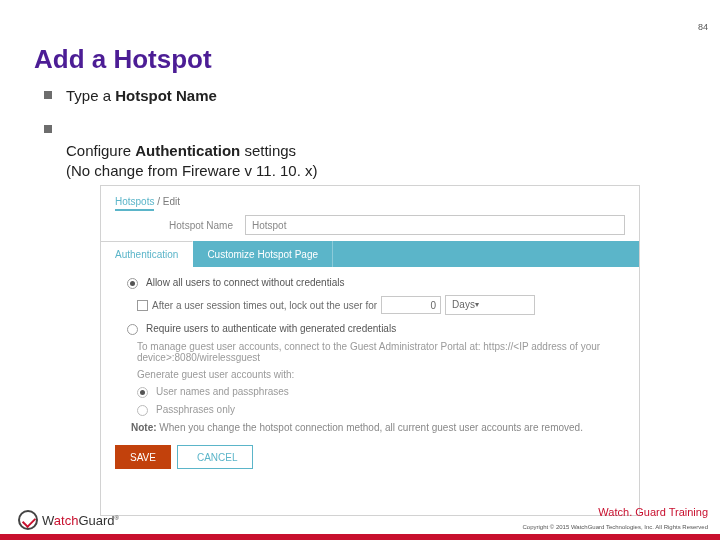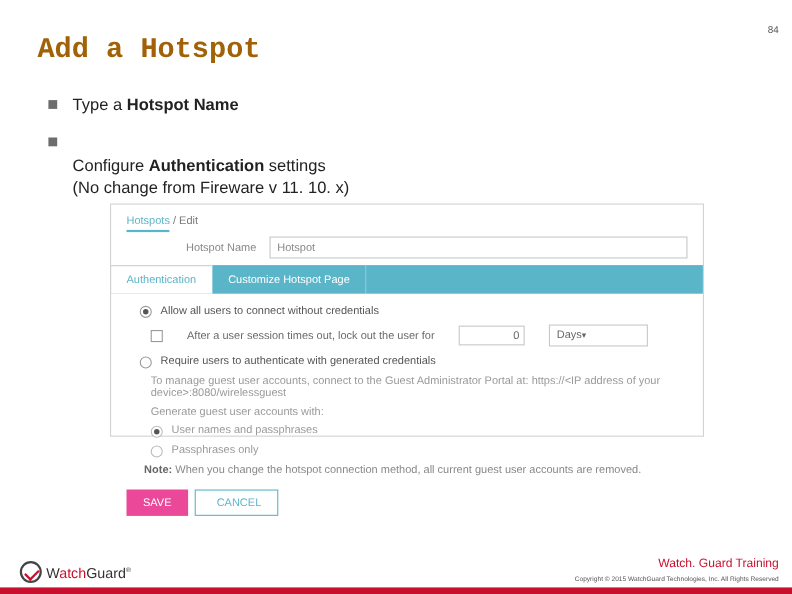--- a/index.html
+++ b/index.html
@@ -15,25 +15,24 @@
   .pagenum {
     position: absolute;
     top: 22px;
     right: 12px;
     font-size: 9px;
     color: #555;
   }
   .title {
     position: absolute;
     left: 34px;
-    top: 30px;
+    top: 44px;
     font-size: 26px;
     font-weight: bold;
-    color: #a16207;
-    font-family: Liberation Mono, monospace;
+    color: #4c1d95;
   }
   .bullets {
     position: absolute;
     left: 44px;
     top: 86px;
     width: 620px;
     font-size: 15px;
     color: #222;
   }
   .bullet {
@@ -49,21 +48,21 @@
     top: 5px;
     width: 8px;
     height: 8px;
     background: #6d6d6d;
   }
   .shot {
     position: absolute;
     left: 100px;
     top: 185px;
     width: 540px;
-    height: 212px;
+    height: 331px;
     border: 1px solid #d2d2d2;
     background: #fff;
     font-size: 10px;
     color: #6a6a6a;
   }
   .shot-inner { padding: 10px 14px; }
   .crumb { font-size: 10px; color: #7a7a7a; margin-bottom: 8px; }
   .crumb .cur { color: #5bb5c9; border-bottom: 2px solid #5bb5c9; padding-bottom: 2px; }
   .shot-row { display: flex; align-items: center; margin-bottom: 6px; }
   .shot-label { width: 130px; text-align: right; padding-right: 12px; color: #888; }
@@ -111,39 +110,39 @@
     flex: 0 0 auto;
     margin-top: 1px;
   }
   .radio { border-radius: 50%; position: relative; }
   .radio.sel::after {
     content: ""; position: absolute; left: 2px; top: 2px;
     width: 5px; height: 5px; background: #555; border-radius: 50%;
   }
   .sub { margin-left: 22px; }
   .lockrow {
-    display: flex; align-items: center; gap: 22px; margin: 4px 0 8px 22px;
+    display: flex; align-items: center; gap: 4px; margin: 4px 0 8px 22px;
   }
   .numbox {
     width: 60px; height: 18px; border: 1px solid #c8c8c8;
     text-align: right; padding: 0 4px; line-height: 18px; color: #666;
   }
   .selectbox {
     width: 90px; height: 20px; border: 1px solid #c8c8c8;
     padding: 0 6px; line-height: 18px; color: #666;
     display: flex; align-items: center;
   }
   .note { margin-top: 0; color: #888; padding-left: 16px; }
   .note b { color: #666; }
   .btnrow { margin-top: 12px; display: flex; gap: 6px; }
   .btn {
     height: 24px; padding: 0 14px; font-size: 10px;
     display: flex; align-items: center; border: 1px solid transparent;
   }
-  .btn.save { background: #ec4899; color: #fff; }
+  .btn.save { background: #c2410c; color: #fff; }
   .btn.cancel { background: #fff; color: #5bb5c9; border-color: #5bb5c9; padding-left: 19px; }
 
   .footer-bar {
     position: absolute;
     left: 0; bottom: 0; width: 100%; height: 6px;
     background: #c8102e;
   }
   .footer-training {
     position: absolute;
     right: 12px; bottom: 22px;

